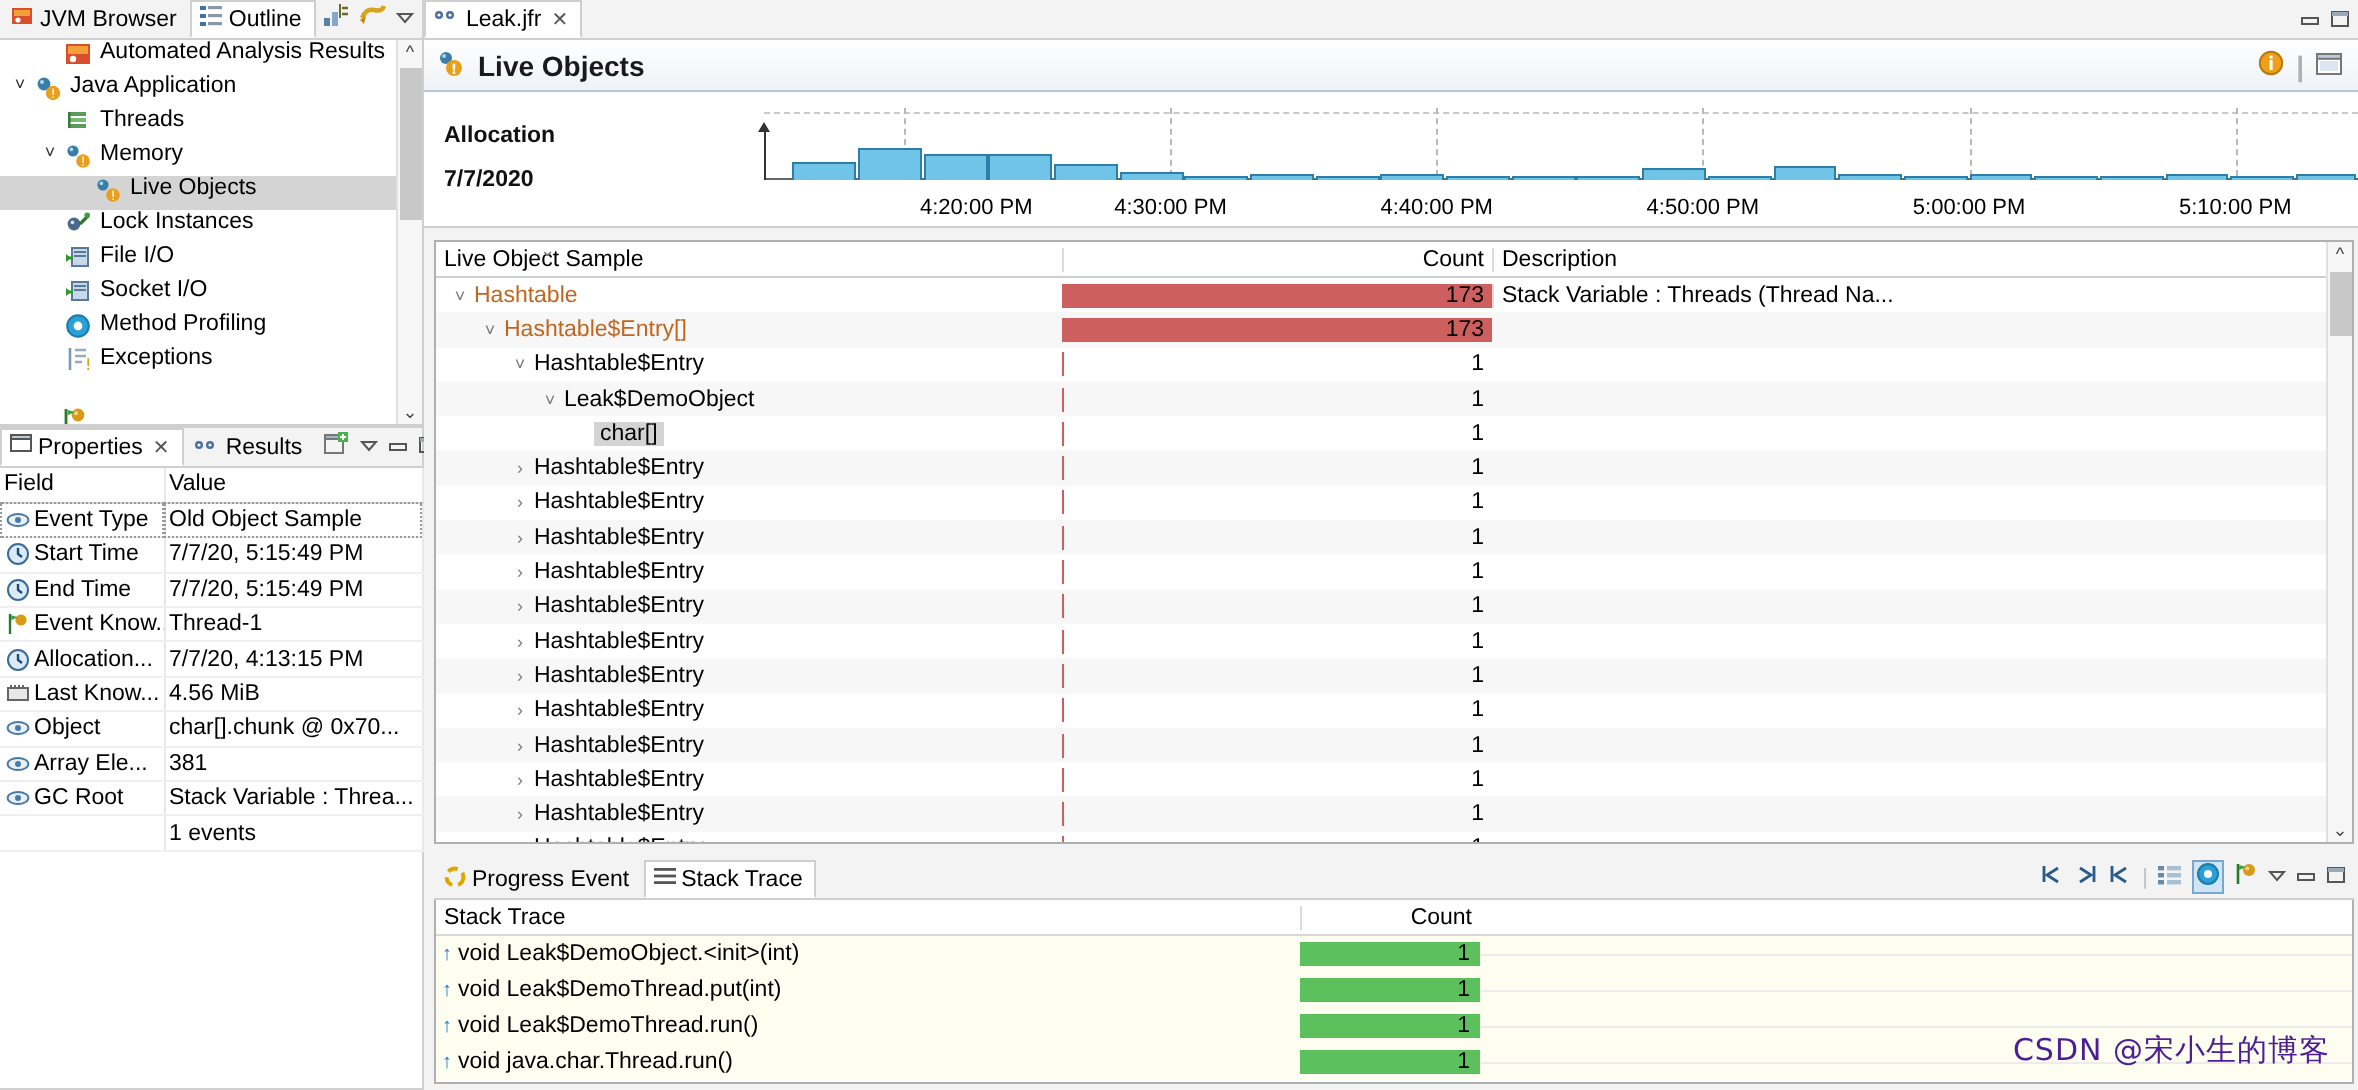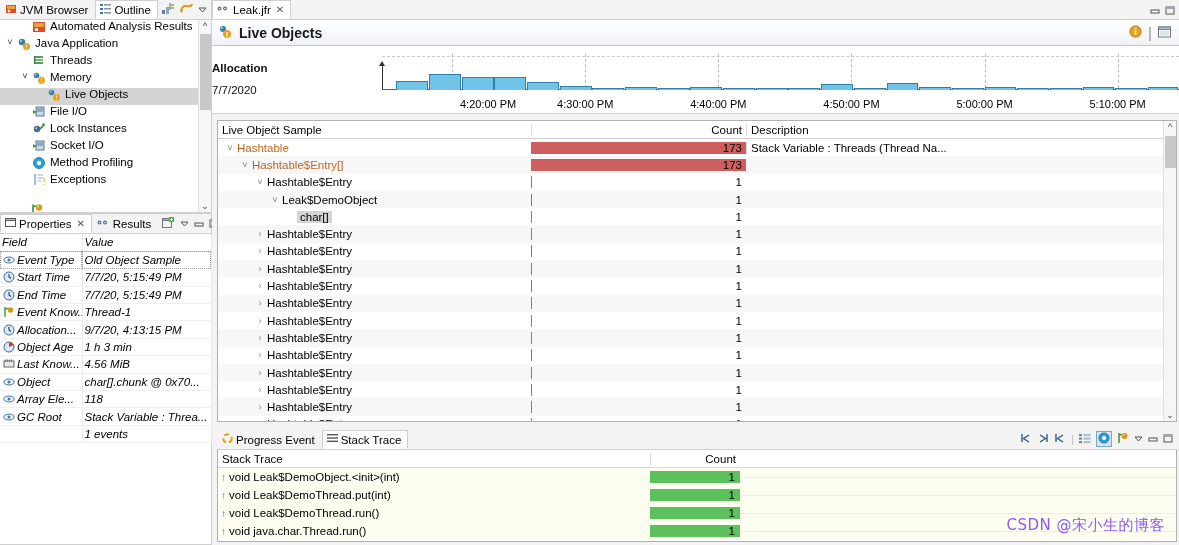--- a/index.html
+++ b/index.html
@@ -98,21 +98,21 @@
     position:absolute; left:1px; width:11px; background:#c8c8c8;
   }
 
   
   #props-panel {
     position: absolute; left:0; top:213px; width:212px; height:332px;
     background:#fff;
     border: 1px solid #cfcfcf;
     border-left:none;
   }
-  .ptable { width:100%; border-collapse: collapse; table-layout: fixed; font-style: italic; }
+  .ptable { width:100%; border-collapse: collapse; table-layout: fixed; }
   .ptable th, .ptable td {
     font-weight: normal;
     font-size: 11.5px;
     text-align: left;
     padding: 0 2px;
     height: 17.4px;
     border-bottom: 1px solid #f0f0f0;
     border-right: 1px solid #e8e8e8;
     white-space: nowrap;
     overflow: hidden;
@@ -141,21 +141,21 @@
   #ed-title .spacer { margin-left:auto; display:flex; align-items:center; gap:6px; padding-right:8px;}
 
   
   #chart {
     position: relative;
     height: 68px;
     background: #fff;
     border-bottom: 1px solid #cfcfcf;
   }
   #chart .lbl {
-    position:absolute; left:0;
+    position:absolute; left:10px;
     font-size: 11.5px; font-weight: bold; color:#111;
   }
   #chart .plot { position:absolute; left:170px; right:0; top:0; bottom:0; }
   .gline { position:absolute; left:0; right:0; border-top:1px dashed #c9c9c9; }
   .vtick { position:absolute; top:8px; width:1px; border-left:1px dashed #b9b9b9; }
   .bar {
     position:absolute; bottom:23px;
     background:#6fc4e8;
     border:1px solid #2e7fa8;
     border-bottom:none;
@@ -203,21 +203,21 @@
   .st-head .c { padding:0 4px; white-space:nowrap; overflow:hidden;}
   .st-head .c + .c { border-left:1px solid #dcdcdc;}
   .st-row { display:flex; height:18px; align-items:center; font-size:11.5px; background:#fdfdf0;}
   .st-c-name { display:flex; align-items:center; gap:3px; padding-left:3px; overflow:hidden; white-space:nowrap;}
   .st-c-count { text-align:right; padding-right:5px; background:#5cc05c; color:#000; }
   .st-c-rest { flex:1; background:#fff; border-bottom:1px solid #ececec;}
   .uparrow { color:#1f7fd0; font-size:10px; font-weight:bold;}
 
   .wmark {
     position:absolute; right:14px; bottom:10px;
-    font-size:15px; color:#8b5cf6;
+    font-size:15px; color:#4c1d95;
     font-family:"DejaVu Sans", sans-serif;
     letter-spacing:0.5px;
     pointer-events:none;
   }
 
   
   .ic { display:inline-block; line-height:1; }
 </style>
 </head>
 <body>
@@ -343,40 +343,40 @@
                   <circle cx="9.5" cy="9.5" r="3.4" fill="#e8a01c"></circle>
                   <text x="9.5" y="12" font-size="6.5" text-anchor="middle" fill="#fff" font-family="DejaVu Sans">!</text>
                 </svg>
               </span>
               <span style="margin-left:3px">Live Objects</span>
             </div>
             <div class="trow" style="padding-left: 19px;">
               <span class="twist"></span>
               <span class="ticon">
                 <svg width="14" height="14" viewBox="0 0 14 14">
+                  <circle cx="5" cy="7" r="3.2" fill="#4a6a8a"></circle>
+                  <circle cx="4.2" cy="6.2" r="0.9" fill="#cfe4f5"></circle>
+                  <path d="M8 7 L12 3" stroke="#2a7a2a" stroke-width="1.6"></path>
+                  <circle cx="11.6" cy="2.6" r="1.4" fill="#3aa03a"></circle>
+                </svg>
+              </span>
+              <span style="margin-left:3px">Lock Instances</span>
+            </div>
+            <div class="trow" style="padding-left: 19px;">
+              <span class="twist"></span>
+              <span class="ticon">
+                <svg width="14" height="14" viewBox="0 0 14 14">
                   <rect x="4" y="2" width="8" height="9" fill="#c8d8e8" stroke="#5a7a9a"></rect>
                   <rect x="5" y="3.5" width="6" height="1" fill="#5a7a9a"></rect>
                   <rect x="5" y="5.5" width="6" height="1" fill="#5a7a9a"></rect>
                   <path d="M1 7 L4.5 7" stroke="#2a9a2a" stroke-width="1.5"></path>
                   <path d="M1 5 L3.5 7 L1 9 Z" fill="#2a9a2a"></path>
                 </svg>
               </span>
               <span style="margin-left:3px">File I/O</span>
-            </div>
-            <div class="trow" style="padding-left: 19px;">
-              <span class="twist"></span>
-              <span class="ticon">
-                <svg width="14" height="14" viewBox="0 0 14 14">
-                  <circle cx="5" cy="7" r="3.2" fill="#4a6a8a"></circle>
-                  <circle cx="4.2" cy="6.2" r="0.9" fill="#cfe4f5"></circle>
-                  <path d="M8 7 L12 3" stroke="#2a7a2a" stroke-width="1.6"></path>
-                  <circle cx="11.6" cy="2.6" r="1.4" fill="#3aa03a"></circle>
-                </svg>
-              </span>
-              <span style="margin-left:3px">Lock Instances</span>
             </div>
             <div class="trow" style="padding-left: 19px;">
               <span class="twist"></span>
               <span class="ticon">
                 <svg width="14" height="14" viewBox="0 0 14 14">
                   <rect x="4" y="2" width="8" height="9" fill="#c8d8e8" stroke="#5a7a9a"></rect>
                   <rect x="5" y="3.5" width="6" height="1" fill="#5a7a9a"></rect>
                   <rect x="5" y="5.5" width="6" height="1" fill="#5a7a9a"></rect>
                   <path d="M1 7 L4.5 7" stroke="#2a9a2a" stroke-width="1.5"></path>
                   <path d="M1 5 L3.5 7 L1 9 Z" fill="#2a9a2a"></path>
@@ -551,35 +551,21 @@
                 <span class="pfield">
                   <span class="picon">
                     <svg width="12" height="12" viewBox="0 0 12 12">
                       <circle cx="6" cy="6" r="5" fill="#dbeaf6" stroke="#3a6a9a"></circle>
                       <path d="M6 3 L6 6 L8 7.5" stroke="#1a4a7a" stroke-width="1.2" fill="none"></path>
                     </svg>
                   </span>
                   <span>Allocation...</span>
                 </span>
               </td>
-              <td>9/7/20, 4:13:15 PM</td>
-            </tr>
-            <tr>
-              <td>
-                <span class="pfield">
-                  <span class="picon">
-                    <svg width="12" height="12" viewBox="0 0 12 12">
-                      <circle cx="6" cy="6" r="5" fill="#dbeaf6" stroke="#3a6a9a"></circle>
-                      <path d="M6 6 L6 1.2 A4.8 4.8 0 0 1 10.4 4.2 Z" fill="#c8402a"></path>
-                    </svg>
-                  </span>
-                  <span>Object Age</span>
-                </span>
-              </td>
-              <td>1 h 3 min</td>
+              <td>7/7/20, 4:13:15 PM</td>
             </tr>
             <tr>
               <td>
                 <span class="pfield">
                   <span class="picon">
                     <svg width="12" height="12" viewBox="0 0 12 12">
                       <rect x="1" y="3" width="10" height="6" fill="#e8e8e8" stroke="#666"></rect>
                       <rect x="2" y="1.5" width="1" height="2" fill="#666"></rect>
                       <rect x="4" y="1.5" width="1" height="2" fill="#666"></rect>
                       <rect x="6" y="1.5" width="1" height="2" fill="#666"></rect>
@@ -610,21 +596,21 @@
                 <span class="pfield">
                   <span class="picon">
                     <svg width="12" height="12" viewBox="0 0 12 12">
                       <ellipse cx="6" cy="6" rx="5.2" ry="3" fill="#e8f0f8" stroke="#4a7aa8"></ellipse>
                       <circle cx="6" cy="6" r="1.5" fill="#4a7aa8"></circle>
                     </svg>
                   </span>
                   <span>Array Ele...</span>
                 </span>
               </td>
-              <td>118</td>
+              <td>381</td>
             </tr>
             <tr>
               <td>
                 <span class="pfield">
                   <span class="picon">
                     <svg width="12" height="12" viewBox="0 0 12 12">
                       <ellipse cx="6" cy="6" rx="5.2" ry="3" fill="#e8f0f8" stroke="#4a7aa8"></ellipse>
                       <circle cx="6" cy="6" r="1.5" fill="#4a7aa8"></circle>
                     </svg>
                   </span>
@@ -701,21 +687,21 @@
               <rect x="0.5" y="1" width="12" height="10" fill="#fff" stroke="#777"></rect>
               <rect x="0.5" y="1" width="12" height="2.4" fill="#b9c9d9" stroke="#777"></rect>
               <rect x="2" y="4.5" width="9" height="5" fill="#dde6ef"></rect>
             </svg>
         </span>
       </span>
     </div>
 
     <div id="chart">
       <span class="lbl" style="top:16px;">Allocation</span>
-      <span class="lbl" style="top:38px;font-weight:normal;">7/7/2020</span>
+      <span class="lbl" style="top:38px;font-weight:bold;">7/7/2020</span>
       <div class="plot" id="plot">
           <div class="gline" style="top:10px;"></div>
           <div class="vtick" style="left:8.8%;height:34px;"></div>
           <div class="vtick" style="left:25.5%;height:34px;"></div>
           <div class="vtick" style="left:42.2%;height:34px;"></div>
           <div class="vtick" style="left:58.9%;height:34px;"></div>
           <div class="vtick" style="left:75.6%;height:34px;"></div>
           <div class="vtick" style="left:92.3%;height:34px;"></div>
           <div class="baseline"></div>
           <div class="yaxis"></div>

